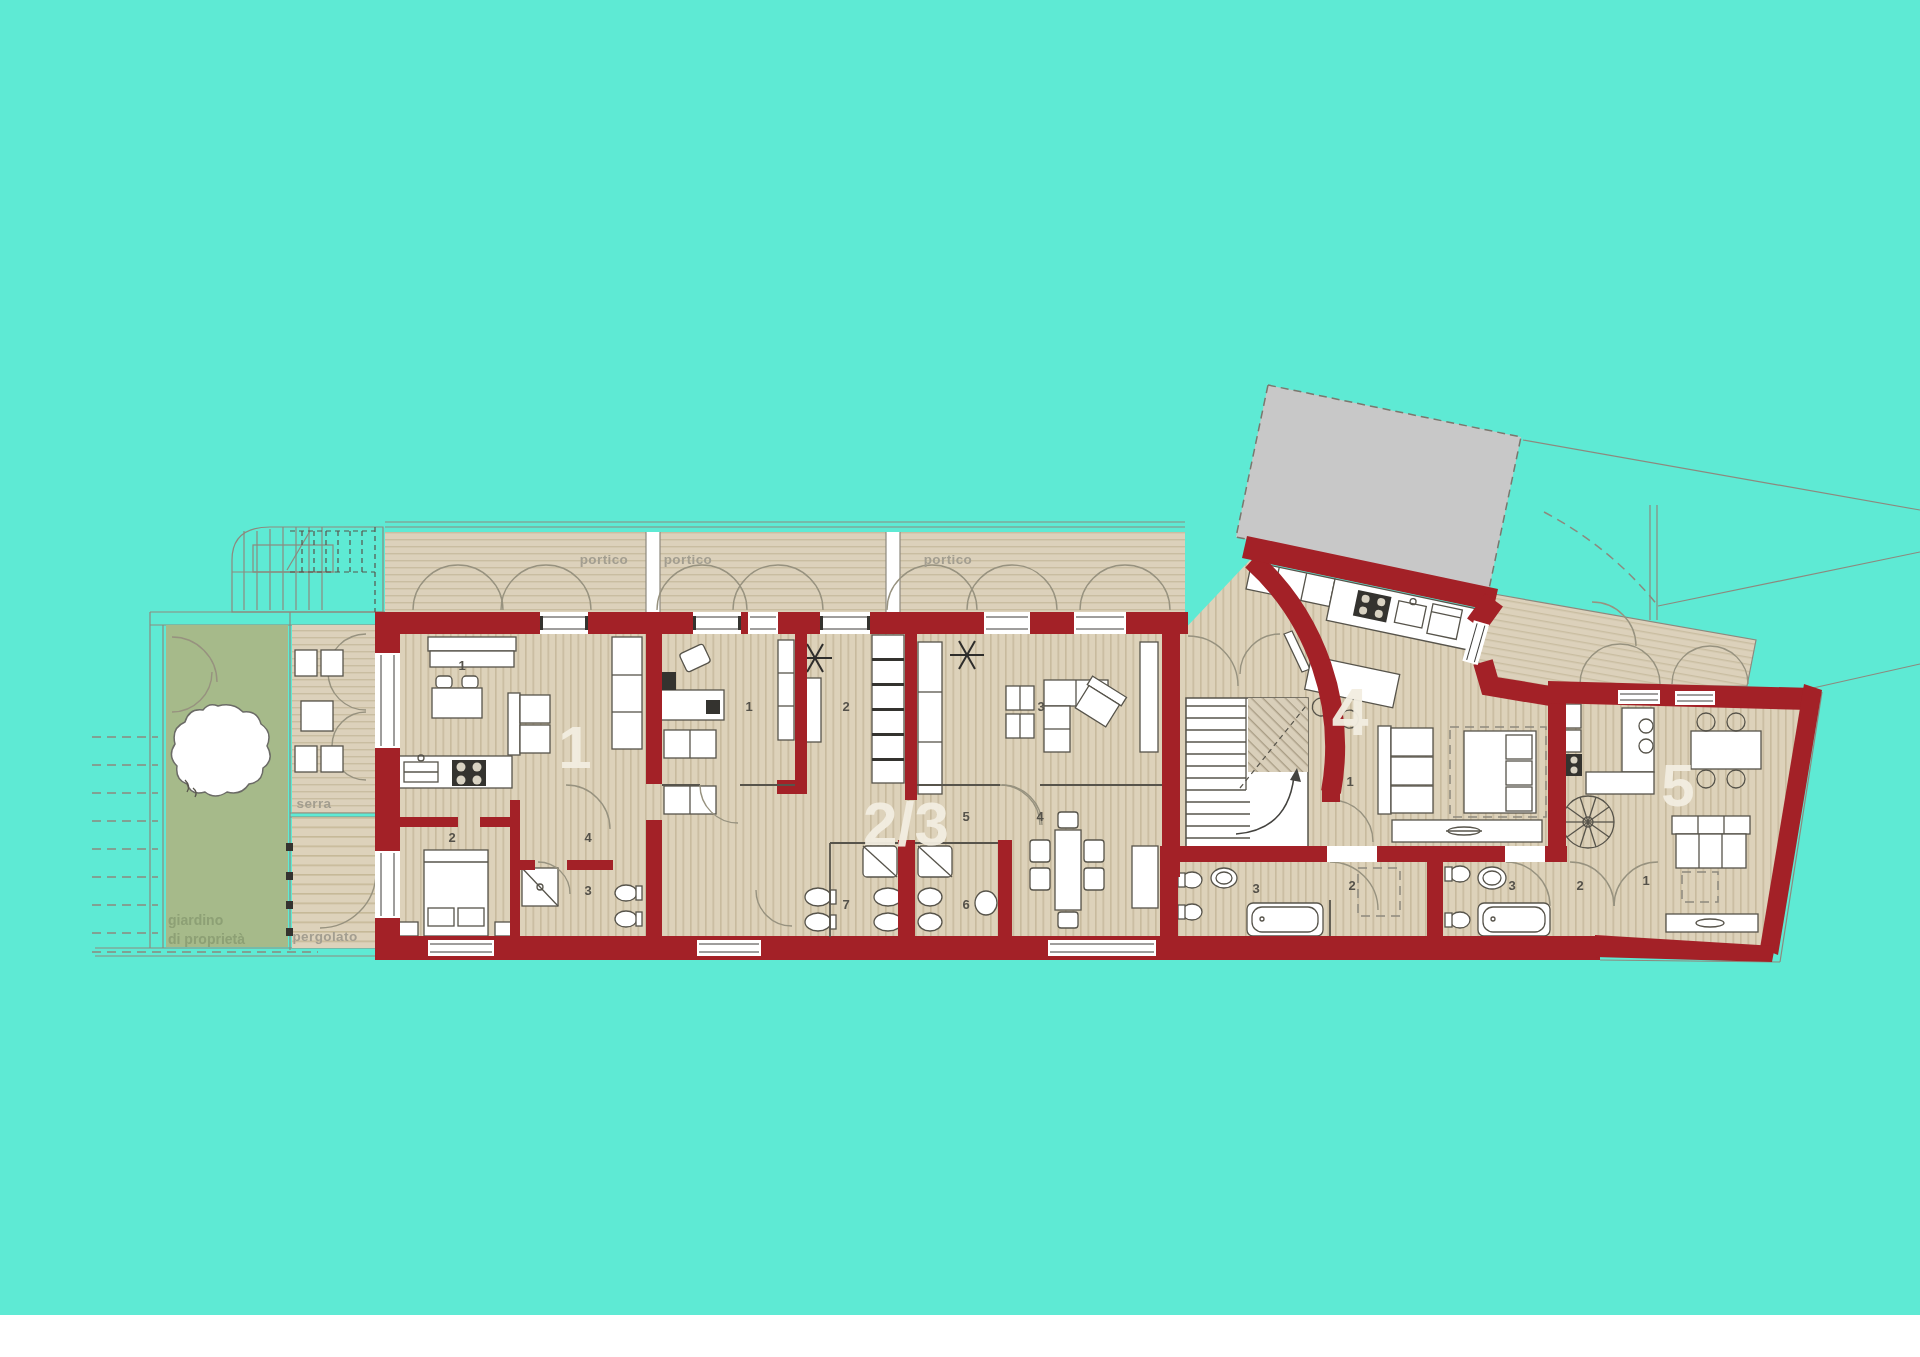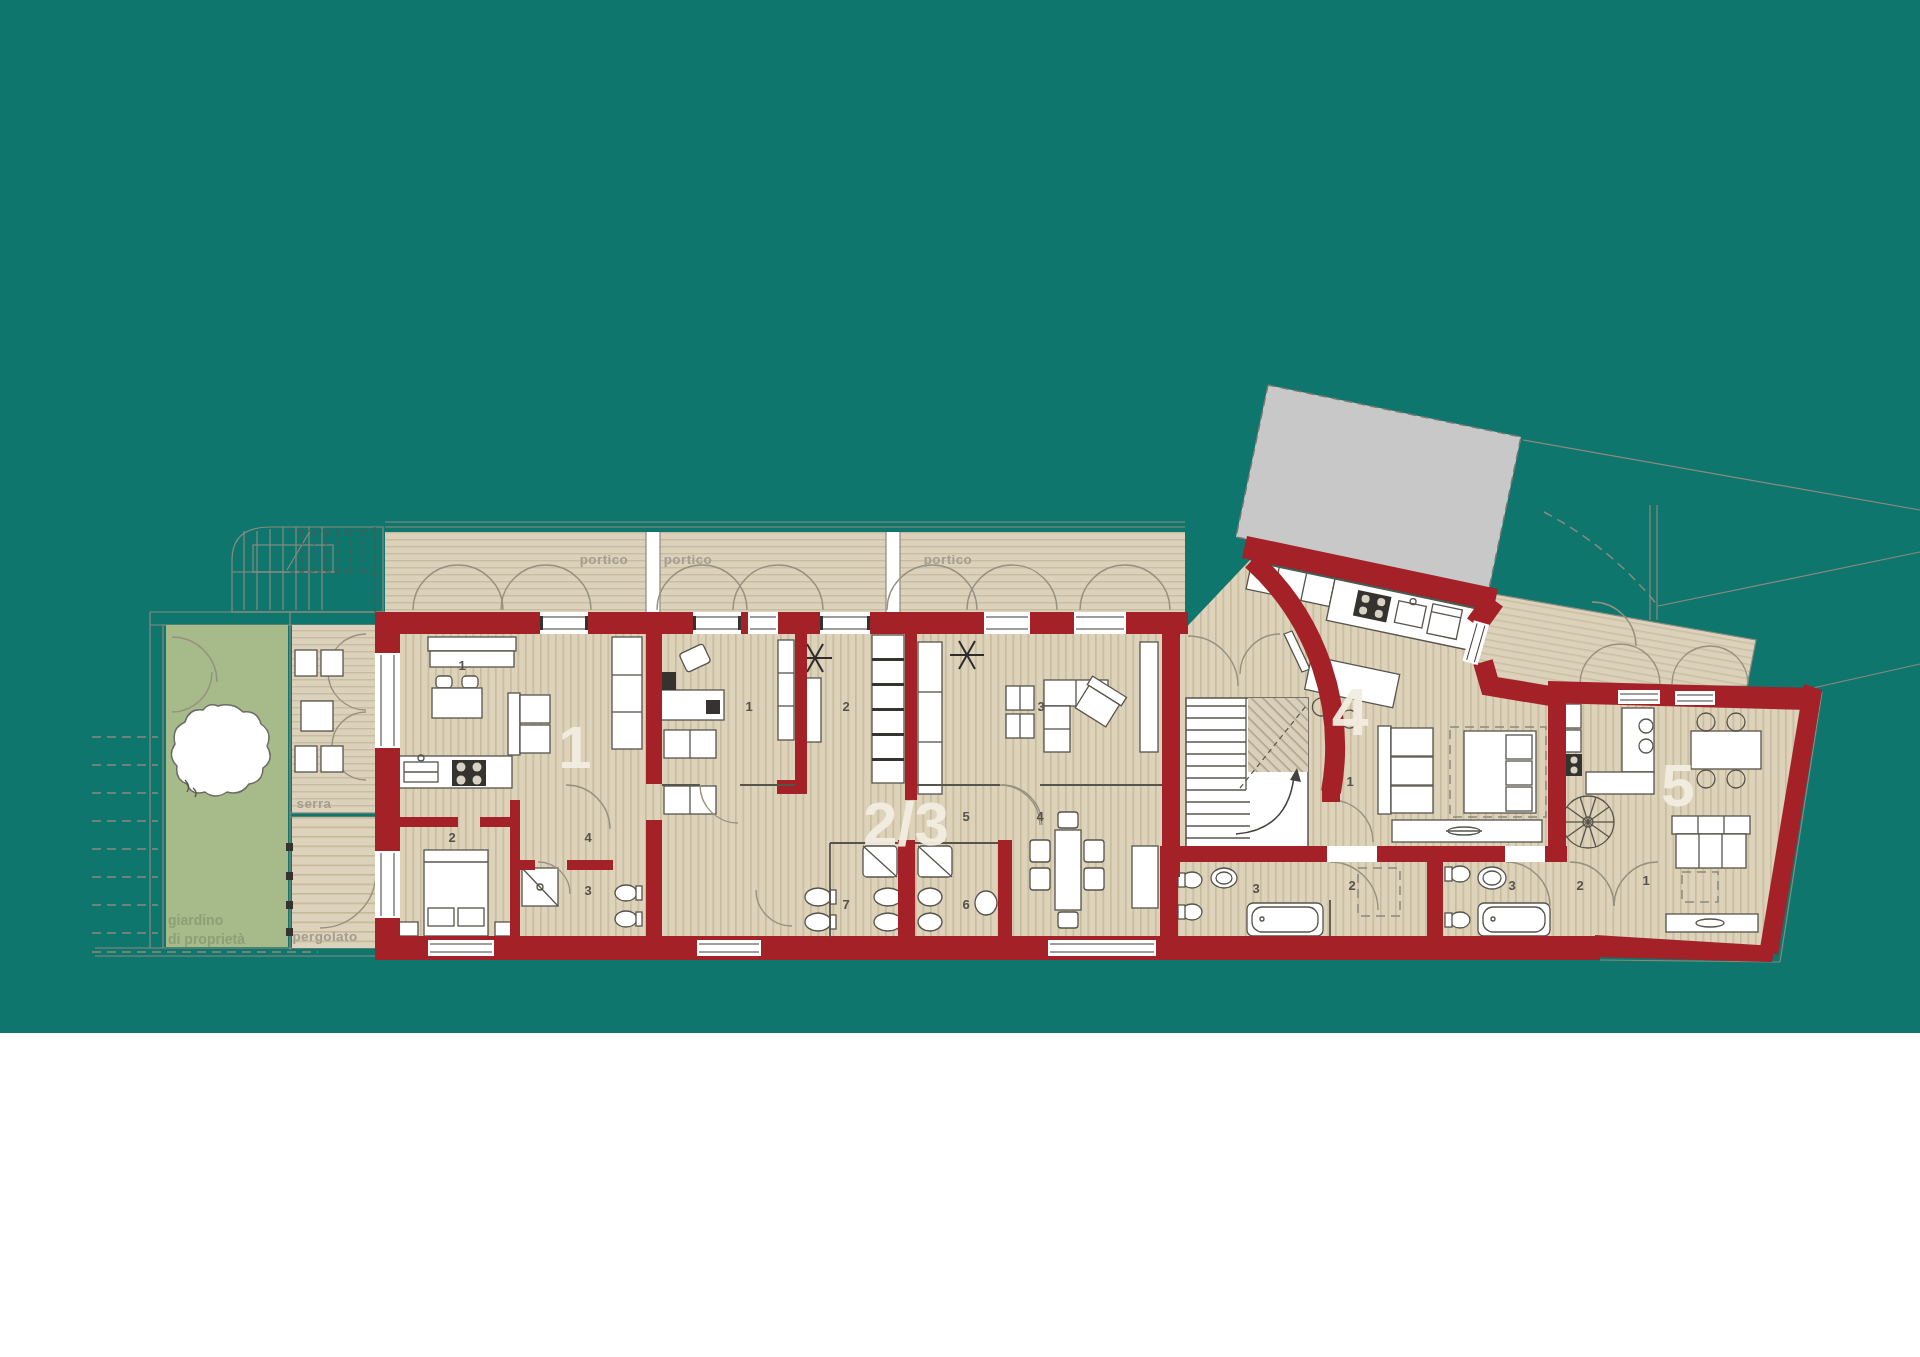--- a/index.html
+++ b/index.html
@@ -1,16 +1,16 @@
 <!DOCTYPE html>
 <html><head>
 <meta charset="utf-8">
 <style>
   html,body{margin:0;padding:0;background:#ffffff;}
-  .stage{position:relative;width:1920px;height:1033px;background:#0f766e;overflow:hidden;font-family:"Liberation Sans",sans-serif;}
+  .stage{position:relative;width:1920px;height:1315px;background:#5eead4;overflow:hidden;font-family:"Liberation Sans",sans-serif;}
   svg{position:absolute;left:0;top:0;}
   .w{fill:#a32127;}
   .f{fill:#ffffff;stroke:#57544b;stroke-width:1.3;}
   .fd{fill:none;stroke:#57544b;stroke-width:1.3;}
   .dk{fill:#34332f;}
   .ln{stroke:#57544b;stroke-width:1.8;fill:none;}
   .gl{stroke:#8d897e;stroke-width:1.2;fill:none;}
   .arc{stroke:#97927f;stroke-width:1.4;fill:none;}
   .dash{stroke:#8d897e;stroke-width:1.5;fill:none;stroke-dasharray:9 6;}
   .dashT{stroke:#57544b;stroke-width:1.2;fill:none;stroke-dasharray:5 4;}

